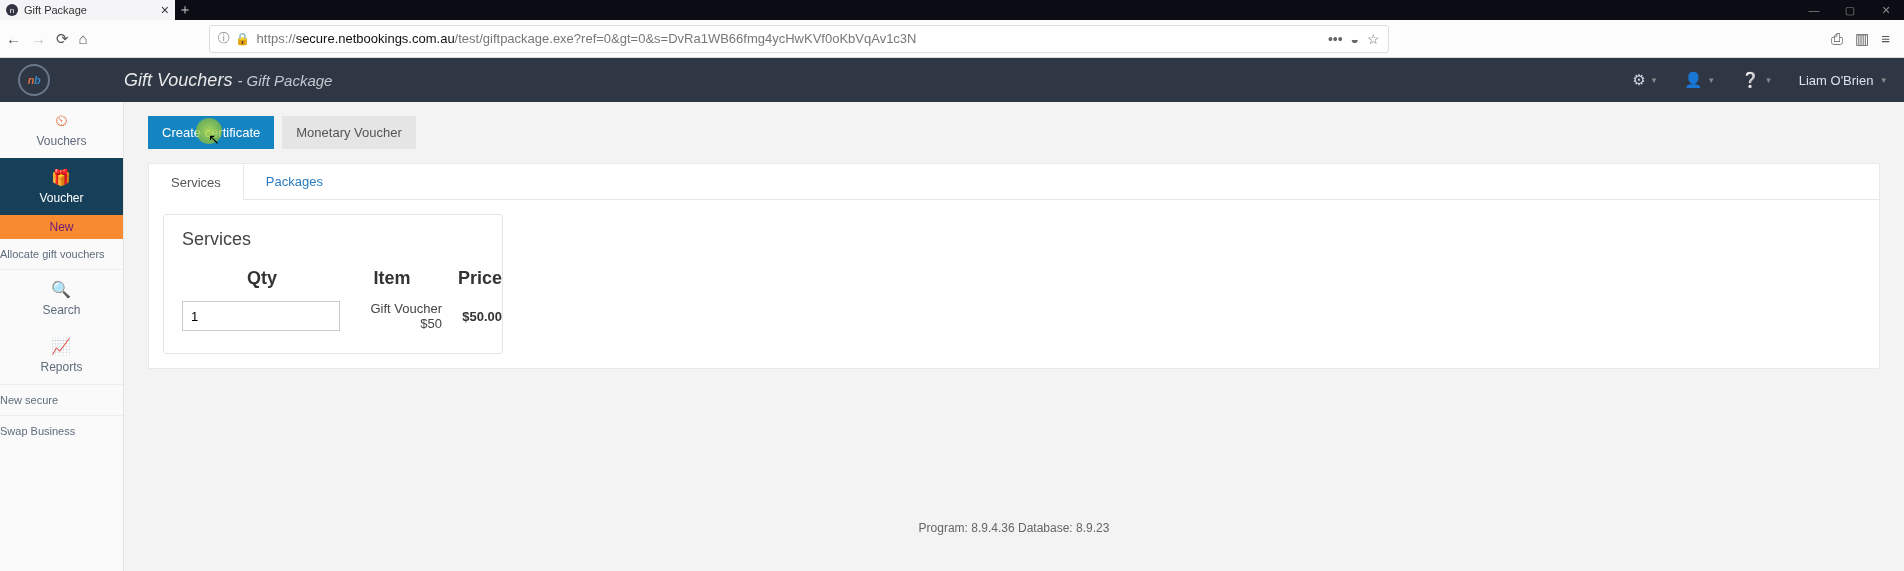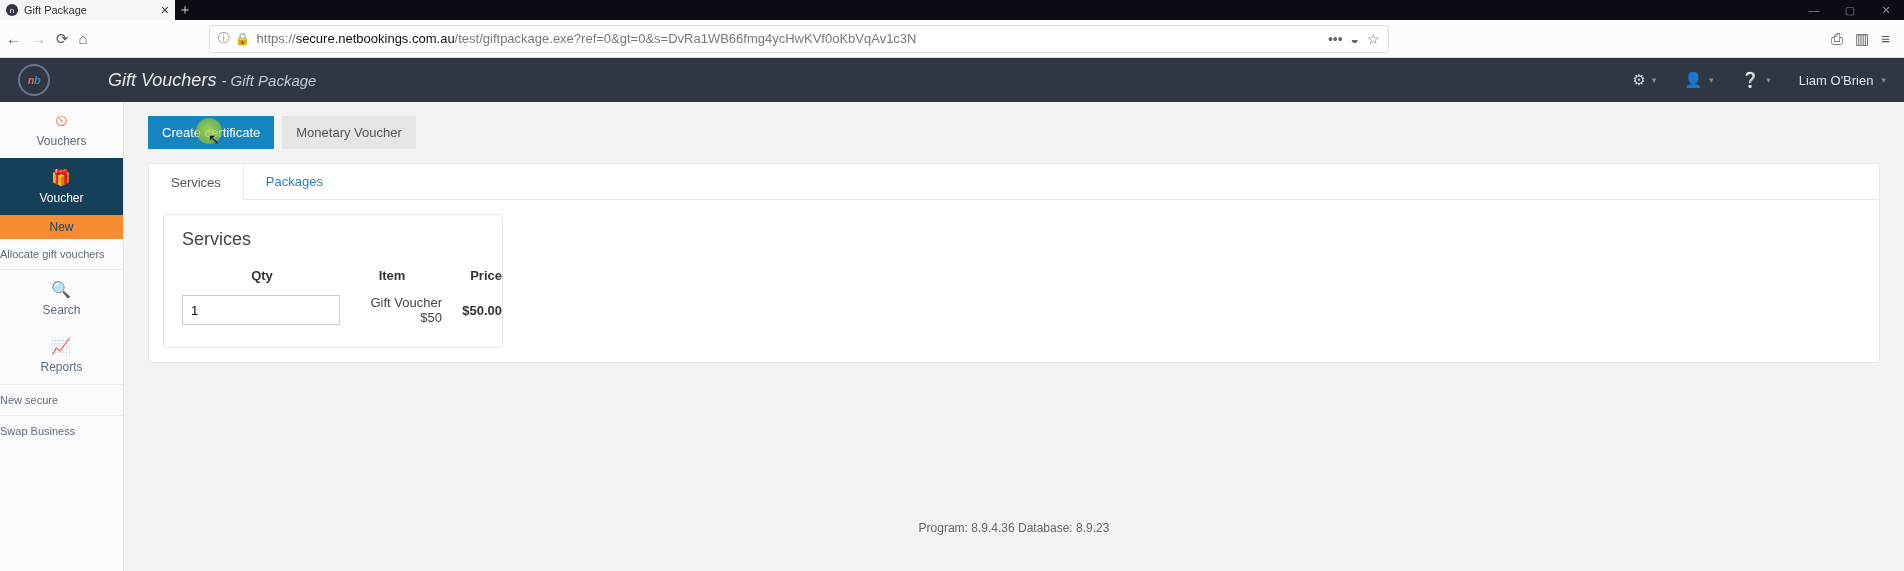--- a/index.html
+++ b/index.html
@@ -24,55 +24,55 @@
 .url-bar .domain { color: #111; margin-top: 43px; }
 .url-bar .path { color: #777; }
 .url-end { margin-left: auto; display: flex; gap: 8px; align-items: center; color: #666; font-size: 14px; }
 .browser-right { margin-left: auto; display: flex; gap: 12px; align-items: center; padding-right: 8px; }
 .browser-right span { color: #555; font-size: 15px; }
 
 
 .app-header { height: 44px; background: #2f3745; display: flex; align-items: center; color: #e8e8e8; padding: 0 18px; }
 .logo { width: 32px; height: 32px; border-radius: 50%; border: 2px solid #6a7689; display: flex; align-items: center; justify-content: center; margin-right: 58px; }
 .logo svg { width: 18px; height: 18px; }
-.title { font-size: 18px; font-style: italic; font-weight: 300; }
+.title { font-size: 18px; font-style: italic; font-weight: 300; margin-left: 16px; }
 .title .sub { font-size: 15px; color: #c5c8cf; font-style: italic; }
 .header-right { margin-left: auto; display: flex; align-items: center; gap: 28px; }
 .header-right .icon-dd { display: flex; align-items: center; gap: 6px; color: #cfd3db; font-size: 15px; }
 .header-right .caret { color: #888; font-size: 9px; }
 .username { display: flex; align-items: center; gap: 8px; color: #dfe2e8; font-size: 13px; }
 
 
 .app-body { display: flex; height: calc(571px - 20px - 38px - 44px); }
 .sidebar { width: 124px; background: #fafafa; border-right: 1px solid #e5e5e5; display: flex; flex-direction: column; }
 .side-item { display: flex; flex-direction: column; align-items: center; justify-content: center; padding: 10px 0; font-size: 12px; color: #5f6c7d; gap: 4px; }
 .side-item .ico { font-size: 16px; color: #de6e3e; }
 .side-item.active { background: #16405a; color: #fff; }
 .side-item.active .ico { color: #fff; }
-.side-sub { font-size: 12px; color: #0c4a6e; background: #f78b32; padding: 5px 15px; text-align: center; }
+.side-sub { font-size: 12px; color: #701a75; background: #f78b32; padding: 5px 15px; text-align: center; }
 .side-link { font-size: 11px; color: #5f6c7d; padding: 9px 0; text-align: left; border-bottom: 1px solid #eee; }
 .side-sep { border-top: 1px solid #eee; }
 
 
 .main { flex: 1; background: #f3f3f3; padding: 14px 24px 0 24px; position: relative; }
 .action-buttons { display: flex; gap: 8px; }
 .btn { padding: 9px 14px; font-size: 13px; border: none; cursor: pointer; position: relative; }
 .btn.primary { background: #1485c0; color: #fff; }
 .btn.secondary { background: #e5e5e5; color: #555; }
 .click-cursor { position: absolute; width: 26px; height: 26px; border-radius: 50%; background: radial-gradient(circle, rgba(181,220,80,0.9) 0%, rgba(141,190,50,0.7) 70%); left: 48px; top: 2px; pointer-events: none; }
 .cursor-ptr { position: absolute; left: 60px; top: 15px; font-size: 14px; color: #000; pointer-events: none; }
 
 .panel { background: #fff; margin-top: 14px; border: 1px solid #e8e8e8; border-radius: 2px; }
 .tabs { display: flex; border-bottom: 1px solid #e8e8e8; }
 .tab-item { padding: 10px 22px; font-size: 13px; color: #2a7cc0; cursor: pointer; }
 .tab-item.active { background: #fff; color: #555; border-right: 1px solid #e8e8e8; position: relative; top: 1px; }
 .panel-body { padding: 14px; background: #fff; }
 .card { border: 1px solid #e5e5e5; border-radius: 3px; width: 340px; padding: 14px 18px 22px 18px; }
 .card h3 { font-size: 18px; font-weight: 400; color: #444; margin-bottom: 18px; }
-.table-head { display: grid; grid-template-columns: 160px 100px 60px; font-size: 13px; font-weight: 600; color: #333; padding-bottom: 12px; }
+.table-head { display: grid; grid-template-columns: 160px 100px 60px; font-size: 18px; font-weight: 600; color: #333; padding-bottom: 12px; }
 .table-head .c1 { text-align: center; }
 .table-head .c2 { text-align: center; }
 .table-head .c3 { text-align: right; }
 .table-row { display: grid; grid-template-columns: 160px 100px 60px; align-items: center; font-size: 13px; color: #333; }
 .qty-input { width: 158px; height: 30px; border: 1px solid #ccc; padding: 0 8px; font-size: 13px; }
 .table-row .item { text-align: right; padding-left: 10px; color: #444; }
 .table-row .price { text-align: right; font-weight: 700; }
 
 .footer-text { position: absolute; bottom: 36px; left: 0; right: 0; text-align: center; font-size: 12px; color: #666; }
 </style>

